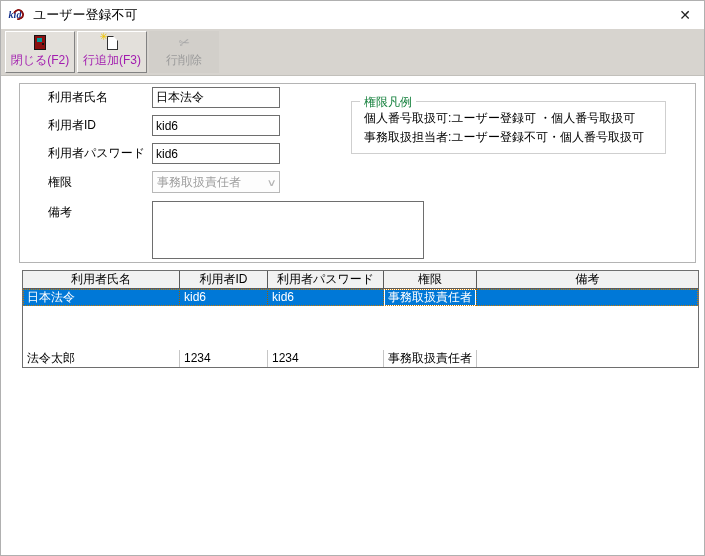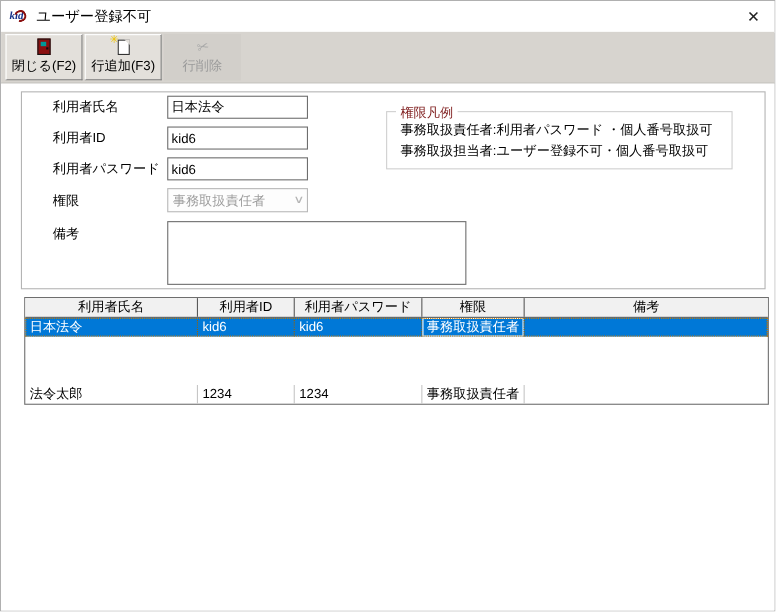--- a/index.html
+++ b/index.html
@@ -39,21 +39,21 @@
     position:absolute;top:28px;left:0;right:0;height:47px;
     background:#d7d4cf;border-bottom:1px solid #c2c0bb;
     display:flex;align-items:center;padding-left:4px;box-sizing:border-box;
   }
   .tb-btn{
     width:70px;height:42px;margin-right:2px;
     background:#e3e0db;
     border-top:1px solid #ffffff;border-left:1px solid #ffffff;
     border-right:1px solid #828282;border-bottom:1px solid #828282;
     display:flex;flex-direction:column;align-items:center;justify-content:flex-end;
-    font-size:12px;color:#000000;padding:3px 0 3px 0;box-sizing:border-box;
+    font-size:12px;color:#a21caf;padding:3px 0 3px 0;box-sizing:border-box;
     cursor:default;
   }
   .tb-btn .tb-label{margin-top:2px;white-space:nowrap;}
   .tb-btn.disabled{
     background:#d2cfca;border:1px solid #d2cfca;color:#9b9b9b;
   }
   .icon-slot{height:17px;display:flex;align-items:center;justify-content:center;position:relative;}
   
   .door-icon{
     width:12px;height:15px;background:var(--door-red,#8a1010);
@@ -106,21 +106,21 @@
     width:272px;height:58px;border:1px solid #6e6e6e;background:#fff;
     font-family:inherit;font-size:12px;resize:none;box-sizing:border-box;
   }
   
   .groupbox{
     position:absolute;left:331px;top:17px;width:315px;height:53px;
     border:1px solid #cfcfcf;box-sizing:border-box;
   }
   .groupbox-title{
     position:absolute;top:-8px;left:8px;background:#fff;padding:0 4px;
-    font-size:12px;color:#7f1d1d;
+    font-size:12px;color:#15803d;
   }
   .groupbox-line{font-size:12px;color:#000;margin:0 0 0 12px;line-height:19px;white-space:nowrap;}
   .groupbox-line:first-of-type{margin-top:7px;}
   
   .grid{
     position:absolute;left:21px;top:194px;width:675px;
     border:1px solid #6e6e6e;box-sizing:content-box;background:#fff;
     font-size:12px;
   }
   .grid-row{display:flex;height:17px;line-height:16px;}
@@ -207,21 +207,21 @@
         </div>
       </div>
 
       <div class="form-row" style="top:117px;align-items:flex-start;">
         <span class="form-label" style="margin-top:3px;">備考</span>
         <textarea class="remarks-area" style=""></textarea>
       </div>
 
       <div class="groupbox">
         <span class="groupbox-title">権限凡例</span>
-        <div class="groupbox-line">事務取扱責任者:利用者パスワード ・個人番号取扱可</div>
+        <div class="groupbox-line">個人番号取扱可:ユーザー登録可 ・個人番号取扱可</div>
         <div class="groupbox-line">事務取扱担当者:ユーザー登録不可・個人番号取扱可</div>
       </div>
     </div>
 
     <div class="grid">
       <div class="grid-row grid-head">
         <div class="cell c0">利用者氏名</div>
         <div class="cell c1">利用者ID</div>
         <div class="cell c2">利用者パスワード</div>
         <div class="cell c3">権限</div>

